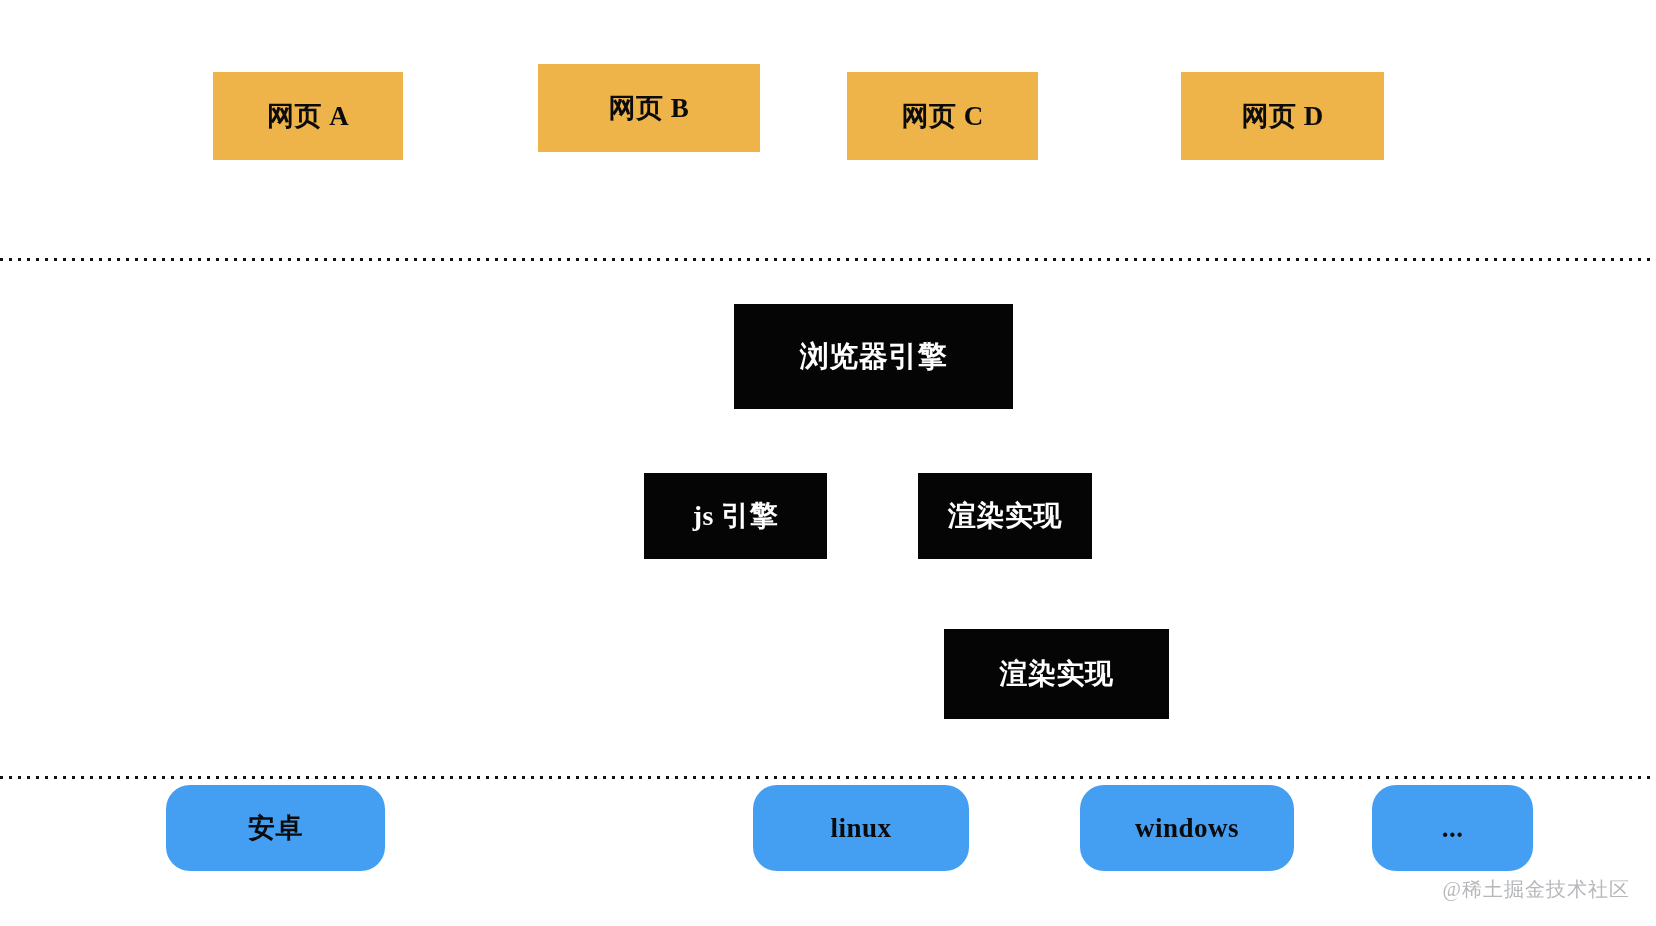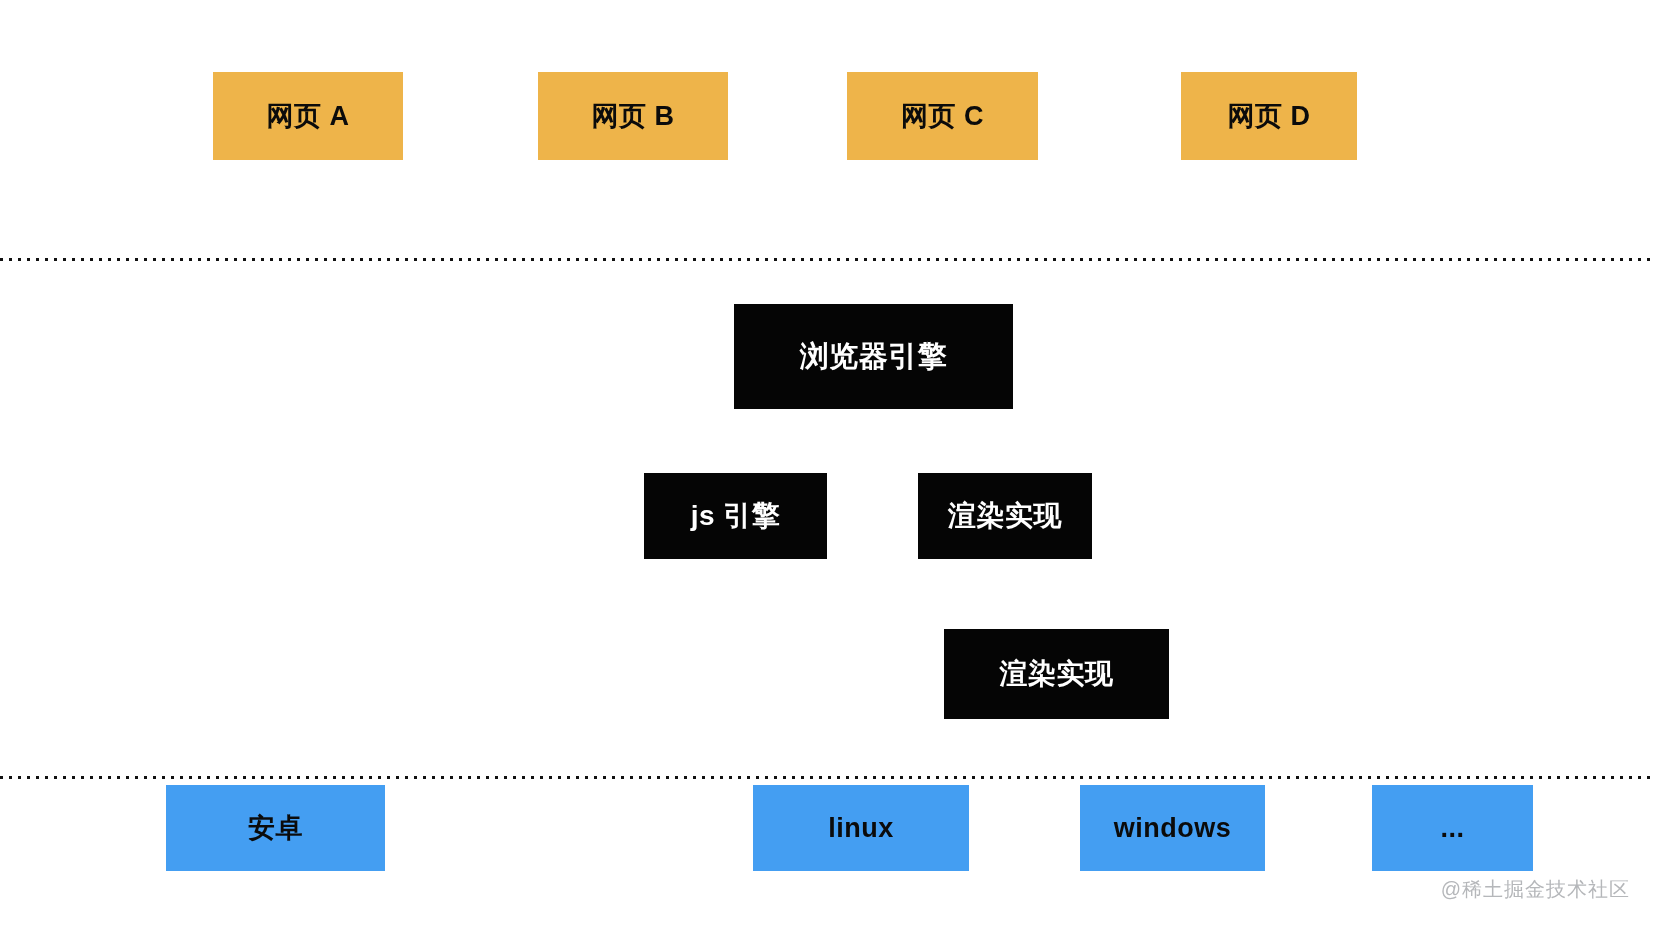--- a/index.html
+++ b/index.html
@@ -16,20 +16,21 @@
   html, body {
     background: #e8e8e8;
     font-family: "Liberation Sans", "DejaVu Sans", sans-serif;
   }
   .stage {
     position: relative;
     width: 1656px;
     height: 926px;
     background: var(--background);
     overflow: hidden;
+    font-family: Liberation Serif, serif;
   }
   .node {
     position: absolute;
     display: flex;
     align-items: center;
     justify-content: center;
     font-weight: 600;
     letter-spacing: 0.5px;
   }
   .node.web {
@@ -42,20 +43,21 @@
     color: var(--engine-text);
     font-size: 28px;
   }
   .node.engine.root {
     font-size: 29px;
   }
   .node.os {
     background: var(--os-box-bg);
     color: var(--node-text);
     font-size: 27px;
+    border-radius: 24px;
   }
   .dotted-line {
     position: absolute;
     left: 0;
     width: 1656px;
     height: 3px;
     background-image: repeating-linear-gradient(
       to right,
       var(--dot-color) 0px, var(--dot-color) 3px,
       transparent 3px, transparent 9px
@@ -70,35 +72,35 @@
     letter-spacing: 1px;
     font-weight: 400;
   }
 </style>
 </head>
 <body>
 
 <div class="stage">
 
   <div class="node web" style="left:213px; top:72px; width:190px; height:88px">网页 A</div>
-  <div class="node web" style="left:538px; top:72px; width:190px; height:88px">网页 B</div>
+  <div class="node web" style="left:538px; top:64px; width:222px; height:88px">网页 B</div>
   <div class="node web" style="left:847px; top:72px; width:191px; height:88px">网页 C</div>
-  <div class="node web" style="left:1181px; top:72px; width:176px; height:88px">网页 D</div>
+  <div class="node web" style="left:1181px; top:72px; width:203px; height:88px">网页 D</div>
 
   <div class="dotted-line" style="top:258px"></div>
 
   <div class="node engine root" style="left:734px; top:304px; width:279px; height:105px">浏览器引擎</div>
 
   <div class="node engine" style="left:644px; top:473px; width:183px; height:86px">js 引擎</div>
   <div class="node engine" style="left:918px; top:473px; width:174px; height:86px">渲染实现</div>
 
   <div class="node engine" style="left:944px; top:629px; width:225px; height:90px">渲染实现</div>
 
   <div class="dotted-line" style="top:776px"></div>
 
   <div class="node os" style="left:166px; top:785px; width:219px; height:86px">安卓</div>
   <div class="node os" style="left:753px; top:785px; width:216px; height:86px">linux</div>
-  <div class="node os" style="left:1080px; top:785px; width:185px; height:86px">windows</div>
+  <div class="node os" style="left:1080px; top:785px; width:214px; height:86px">windows</div>
   <div class="node os" style="left:1372px; top:785px; width:161px; height:86px">...</div>
 
   <div class="watermark">@稀土掘金技术社区</div>
 
 </div>
 
 </body></html>

